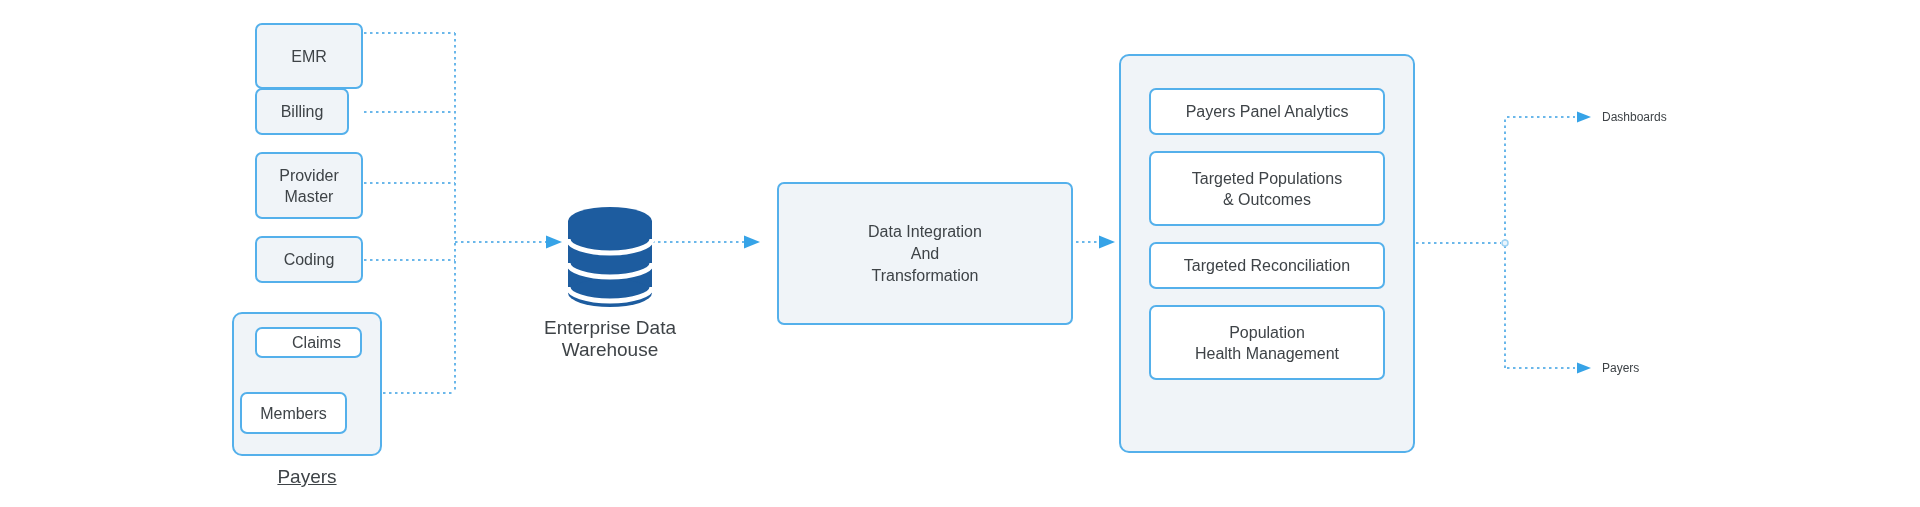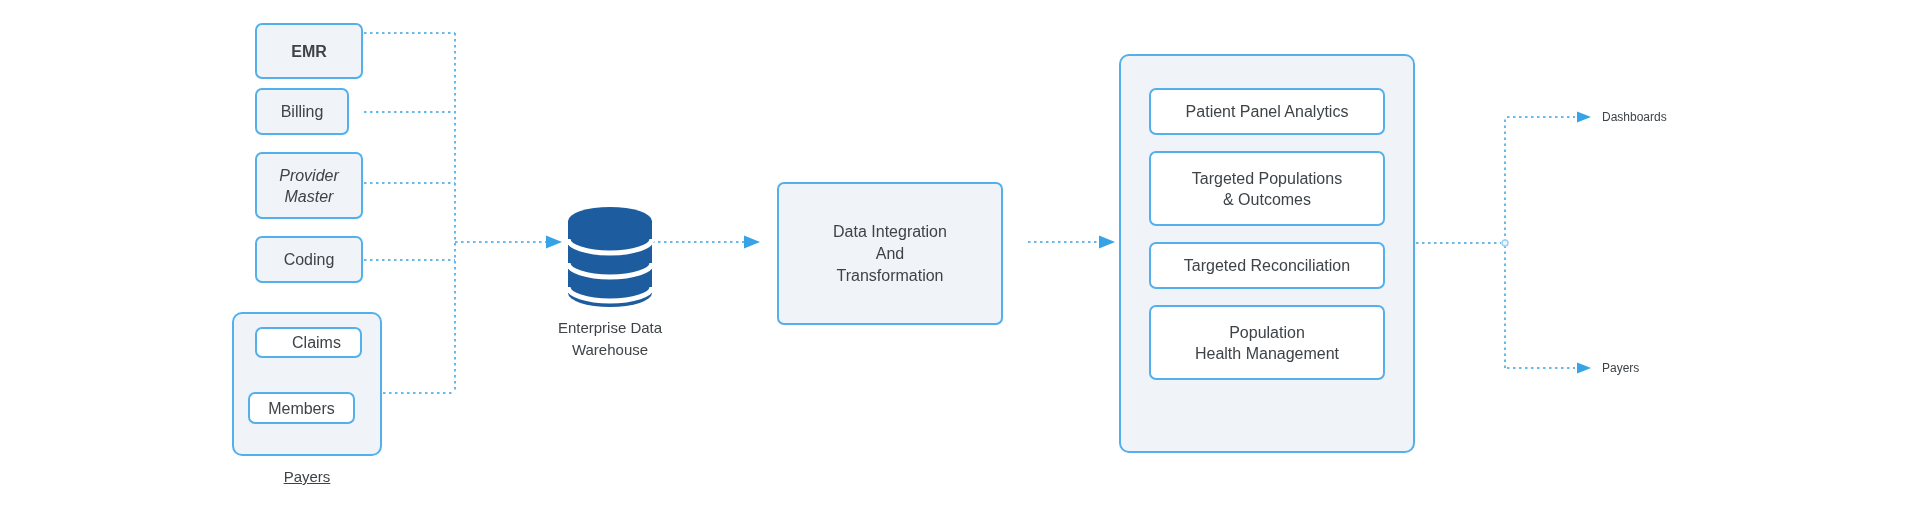--- a/index.html
+++ b/index.html
@@ -35,21 +35,21 @@
   }
   .panel{
     position:absolute;border:2.5px solid var(--accent);
     background:var(--fill);border-radius:10px;
     display:flex;flex-direction:column;gap:16px;padding:32px 28px;
   }
   .panel .node{position:static;width:100%;flex:0 0 auto;}
   .h1{height:47px;}
   .h2{height:75px;}
   .caption{
-    position:absolute;text-align:center;font-size:15px;font-weight:500;
+    position:absolute;text-align:center;font-size:19px;font-weight:500;
     line-height:22px;white-space:pre-line;color:var(--text);
   }
   .out-label{
     position:absolute;font-size:12px;font-weight:500;line-height:22px;
     color:var(--text);white-space:nowrap;
   }
 </style>
 </head>
 <body>
 
@@ -74,56 +74,56 @@
     <g fill="#36a3e7">
       <polygon points="546,235.5 546,248.5 562,242"></polygon>
       <polygon points="744,235.5 744,248.5 760,242"></polygon>
       <polygon points="1099,235.5 1099,248.5 1115,242"></polygon>
       <polygon points="1577,111.5 1577,122.5 1591,117"></polygon>
       <polygon points="1577,362.5 1577,373.5 1591,368"></polygon>
     </g>
     <circle cx="1505" cy="243" r="3" fill="#eaf5fd" stroke="#9fd2f2" stroke-width="1.5"></circle>
   </svg>
 
-  <div class="node" style="left:255px;top:23px;width:108px;height:56px;font-weight:bold;">EMR</div>
+  <div class="node" style="left:255px;top:23px;width:108px;height:66px;">EMR</div>
 
   <div class="node" style="left:255px;top:88px;width:94px;height:47px;">Billing</div>
 
-  <div class="node" style="left:255px;top:152px;width:108px;height:67px;font-style:italic;">Provider
+  <div class="node" style="left:255px;top:152px;width:108px;height:67px;">Provider
 Master</div>
 
   <div class="node" style="left:255px;top:236px;width:108px;height:47px;text-align:right;">Coding</div>
 
   <div class="group" style="left:232px;top:312px;width:150px;height:144px;">
     <div class="node inner" style="left:21px;top:13px;width:107px;height:31px;padding-left:16px;">Claims</div>
-    <div class="node inner" style="left:14px;top:78px;width:107px;height:32px;">Members</div>
+    <div class="node inner" style="left:6px;top:78px;width:107px;height:42px;">Members</div>
   </div>
   <div class="caption" style="left:232px;top:466px;width:150px;text-decoration:underline;">Payers</div>
 
   <svg class="layer" style="left:566px;top:205px;" width="88" height="104" viewBox="0 0 88 104">
     <g fill="#1d5c9f">
       <ellipse cx="44" cy="16" rx="42" ry="14"></ellipse>
       <rect x="2" y="16" width="84" height="72"></rect>
       <ellipse cx="44" cy="88" rx="42" ry="14"></ellipse>
     </g>
     <g stroke="#ffffff" stroke-width="5" fill="none">
       <path d="M2 34 A42 14 0 0 0 86 34"></path>
       <path d="M2 58 A42 14 0 0 0 86 58"></path>
       <path d="M2 82 A42 14 0 0 0 86 82"></path>
     </g>
   </svg>
   <div class="caption" style="left:521px;top:317px;width:178px;">Enterprise Data
 Warehouse</div>
 
-  <div class="node" style="left:777px;top:182px;width:226px;height:143px;line-height:22px;">Data Integration
+  <div class="node" style="left:777px;top:182px;width:296px;height:143px;line-height:22px;">Data Integration
 And
 Transformation</div>
 
   <div class="panel" style="left:1119px;top:54px;width:296px;height:399px;">
-    <div class="node inner h1">Patient Panel Analytics</div>
+    <div class="node inner h1">Payers Panel Analytics</div>
     <div class="node inner h2">Targeted Populations
 &amp; Outcomes</div>
     <div class="node inner h1">Targeted Reconciliation</div>
     <div class="node inner h2">Population
 Health Management</div>
   </div>
 
   <div class="out-label" style="left:1602px;top:106px;">Dashboards</div>
   <div class="out-label" style="left:1602px;top:357px;">Payers</div>
 

